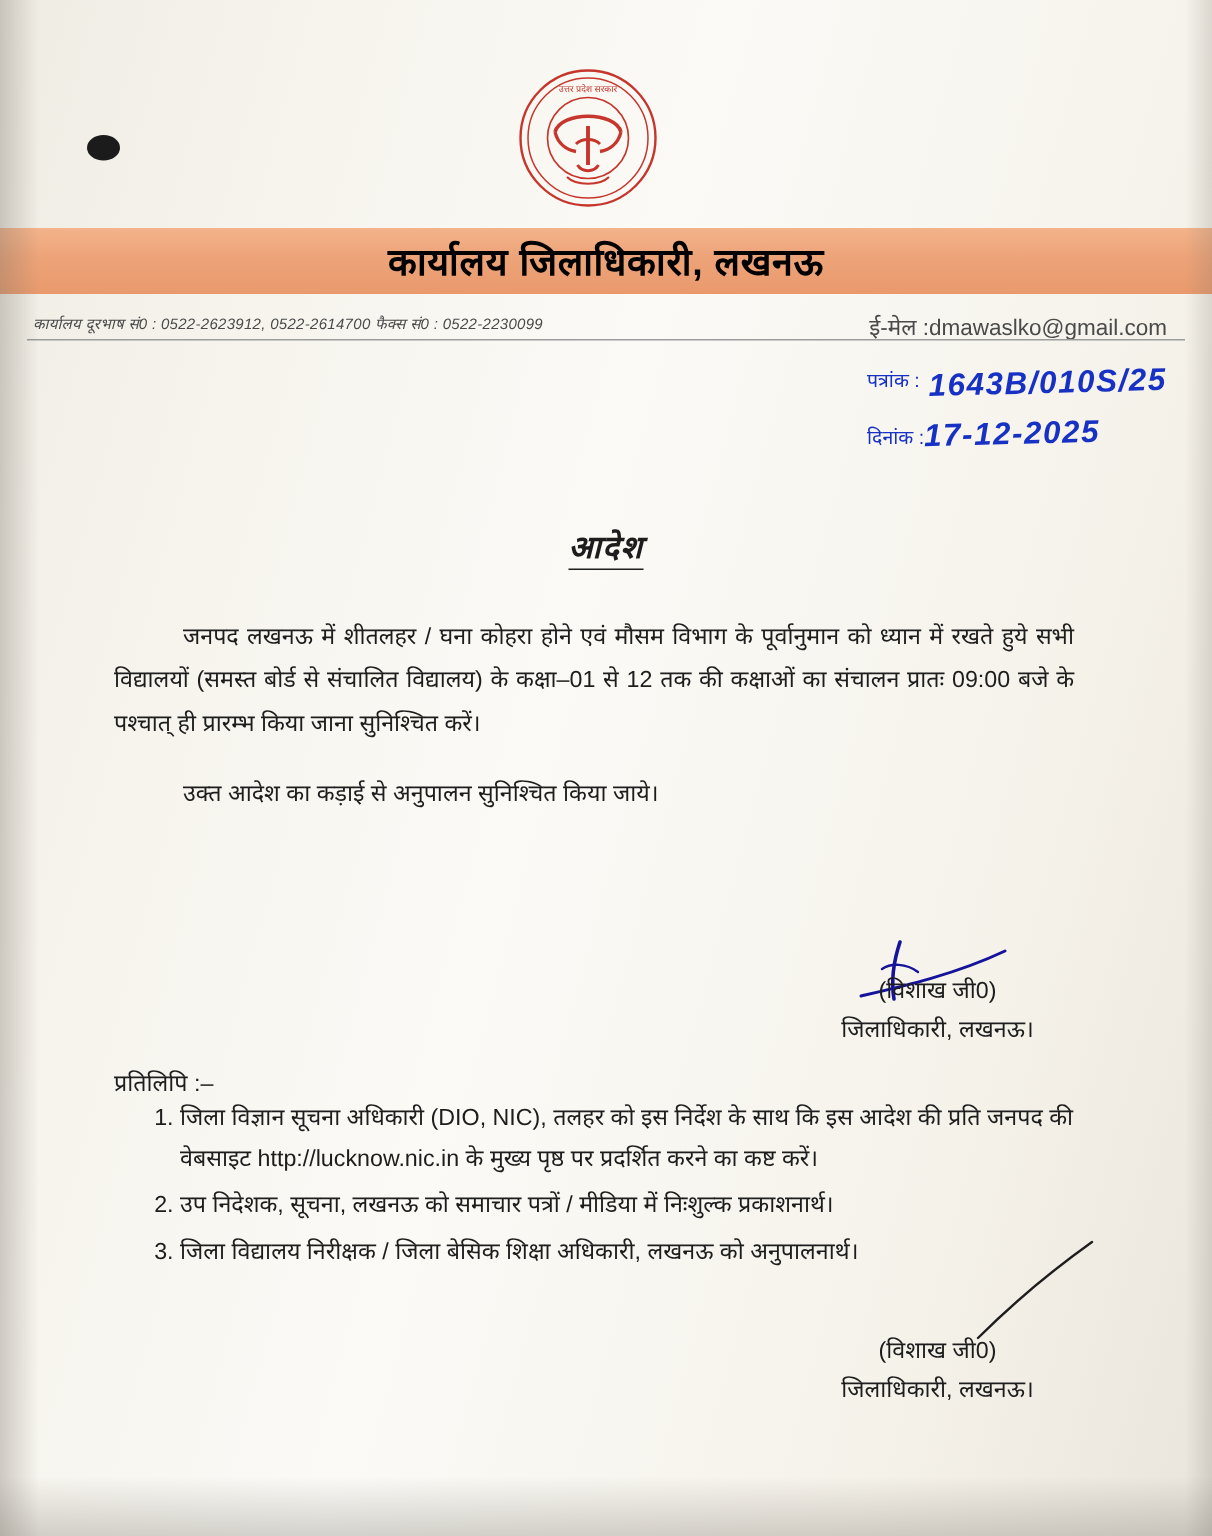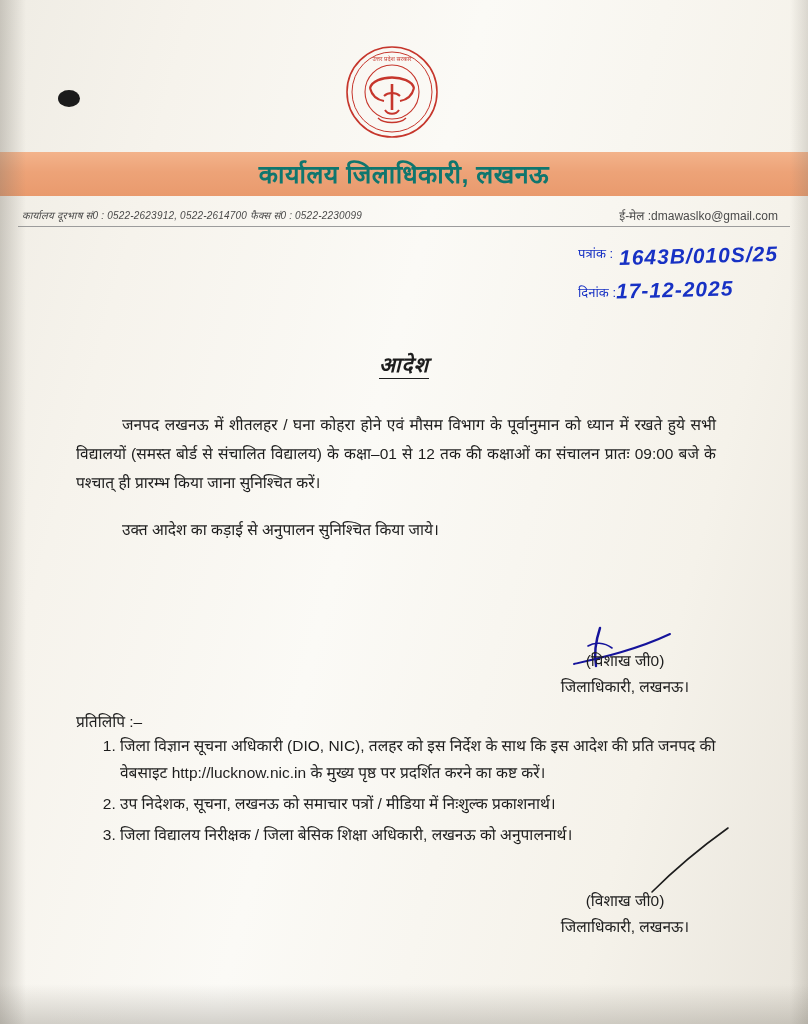--- a/index.html
+++ b/index.html
@@ -73,36 +73,36 @@
   }
   .band-title {
     position: absolute;
     left: 0; top: 156px;
     width: 808px;
     text-align: center;
     font-family: "Liberation Sans", sans-serif;
     font-weight: bold;
     font-size: 25px;
     letter-spacing: 0.5px;
-    color: #0f766e;
+    color: #000000;
   }
 
   
   .contact-left {
     position: absolute;
     left: 22px; top: 208px;
     font-size: 10px;
     color: #4a4a4a;
     letter-spacing: 0.2px;
     font-style: italic;
   }
   .contact-right {
     position: absolute;
     right: 30px; top: 207px;
-    font-size: 12px;
+    font-size: 15px;
     color: #4a4a4a;
   }
   .rule {
     position: absolute;
     left: 18px; top: 226px;
     width: 772px;
     height: 1px;
     background: #9c9c9c;
   }
   .hand-label {

